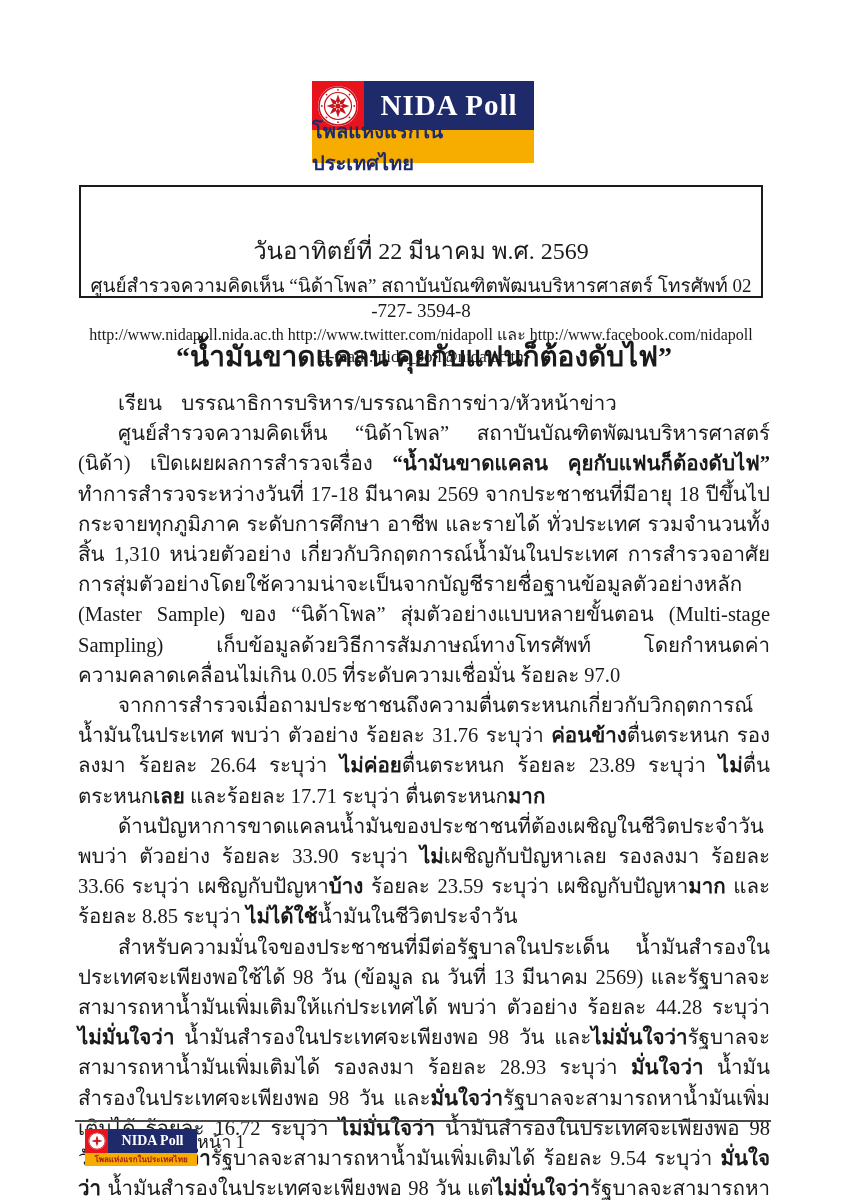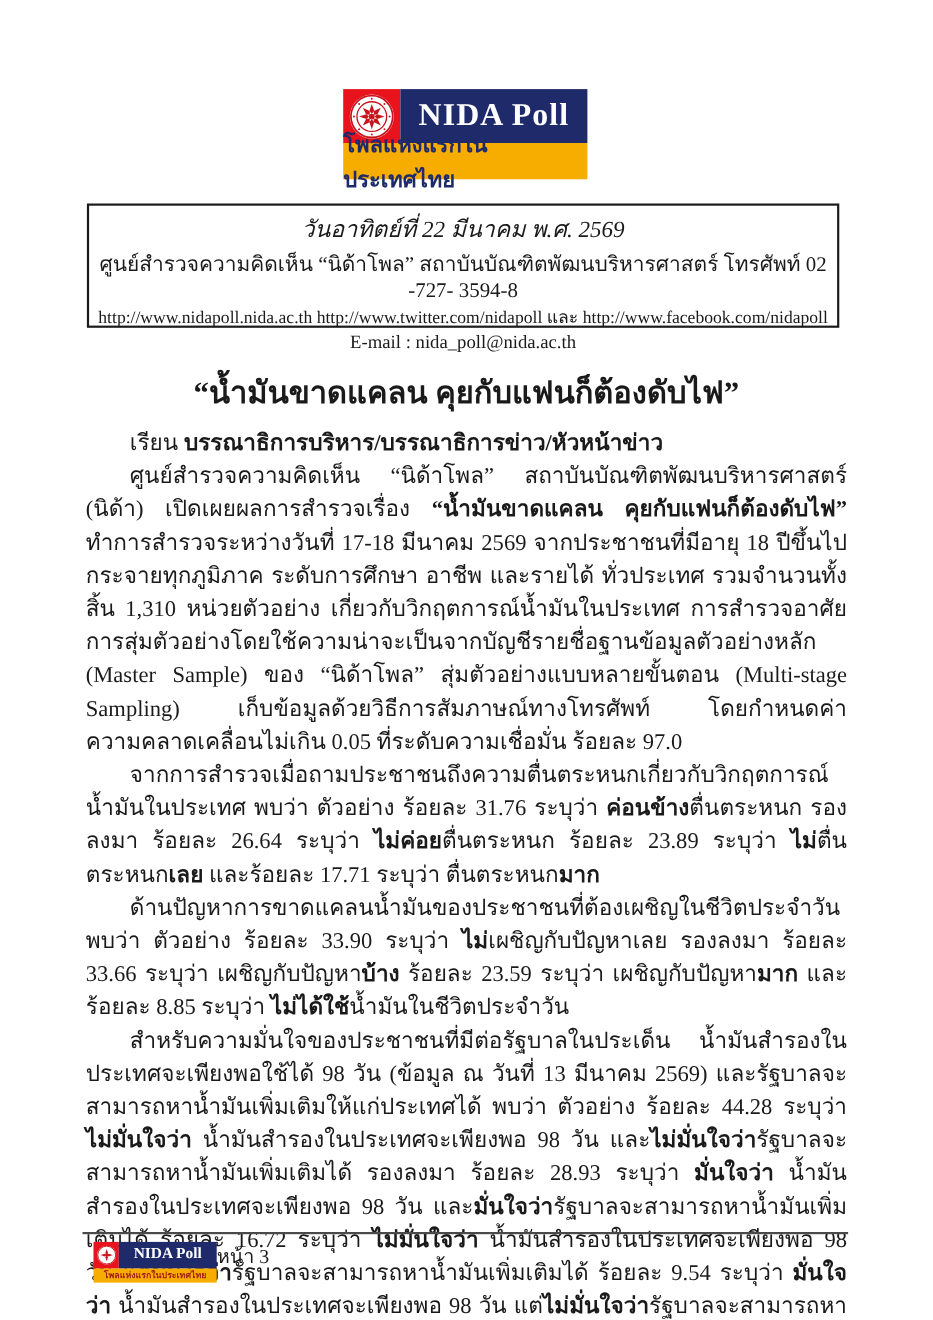--- a/index.html
+++ b/index.html
@@ -13,33 +13,33 @@
   .logo-top{display:flex;height:49px;}
   .logo-red{width:52px;background:var(--red);display:flex;align-items:center;justify-content:center;}
   .logo-navy{flex:1;background:var(--navy);color:#ffffff;display:flex;align-items:center;justify-content:center;
     font-size:29px;font-weight:bold;letter-spacing:1px;}
   .logo-strip{height:33px;background:var(--yellow);color:var(--navy);font-weight:bold;font-size:20px;
     display:flex;align-items:center;justify-content:center;
     font-family:"Liberation Sans","DejaVu Sans",sans-serif;}
   
   .info-box{position:absolute;left:79px;top:185px;width:684px;height:113px;border:2px solid #1b1b1b;
     text-align:center;display:flex;flex-direction:column;justify-content:space-evenly;padding:4px 8px;box-sizing:border-box;}
-  .info-date{font-style:italic;font-size:21px;}
+  .info-date{font-size:24px;margin-top:40px;}
   .info-org{font-size:19px;}
   .info-links{font-size:16px;}
   .info-email{font-size:17px;}
   
   .doc-title{position:absolute;left:0;top:334px;width:848px;text-align:center;
     font-size:28px;font-weight:bold;}
   
   .body-text{position:absolute;left:78px;top:388px;width:692px;
     font-size:20.5px;line-height:30.2px;text-align:justify;}
   .body-text p{margin:0;text-indent:40px;}
   .salutation{text-indent:0;}
-  .salutation .recipients{font-weight:bold;}
+  .salutation .recipients{font-weight:normal;margin-left:14px;}
   .b{font-weight:bold;}
   
   .footer-rule{position:absolute;left:75px;top:1120px;width:696px;border-top:2.5px solid #4a4a4a;}
   .footer{position:absolute;left:85px;top:1129px;width:683px;display:flex;align-items:flex-start;}
   .footer-logo{width:112px;flex:0 0 auto;}
   .footer-logo .f-top{display:flex;height:24px;}
   .footer-logo .f-red{width:23px;background:var(--red);display:flex;align-items:center;justify-content:center;}
   .footer-logo .f-navy{flex:1;background:var(--navy);color:#ffffff;font-weight:bold;font-size:14px;
     display:flex;align-items:center;justify-content:center;}
   .footer-logo .f-strip{height:13px;background:var(--yellow);color:#a32014;font-size:8px;font-weight:bold;
@@ -119,14 +119,14 @@
             <polygon points="21,34 18,25 21,22 24,25"></polygon>
             <polygon points="8,21 17,18 20,21 17,24"></polygon>
             <circle cx="21" cy="21" r="3"></circle>
           </g>
         </svg>
       </div>
       <div class="f-navy">NIDA Poll</div>
     </div>
     <div class="f-strip">โพลแห่งแรกในประเทศไทย</div>
   </div>
-  <div class="footer-page">หน้า 3</div>
+  <div class="footer-page">หน้า 1</div>
 </div>
 
 </body></html>

